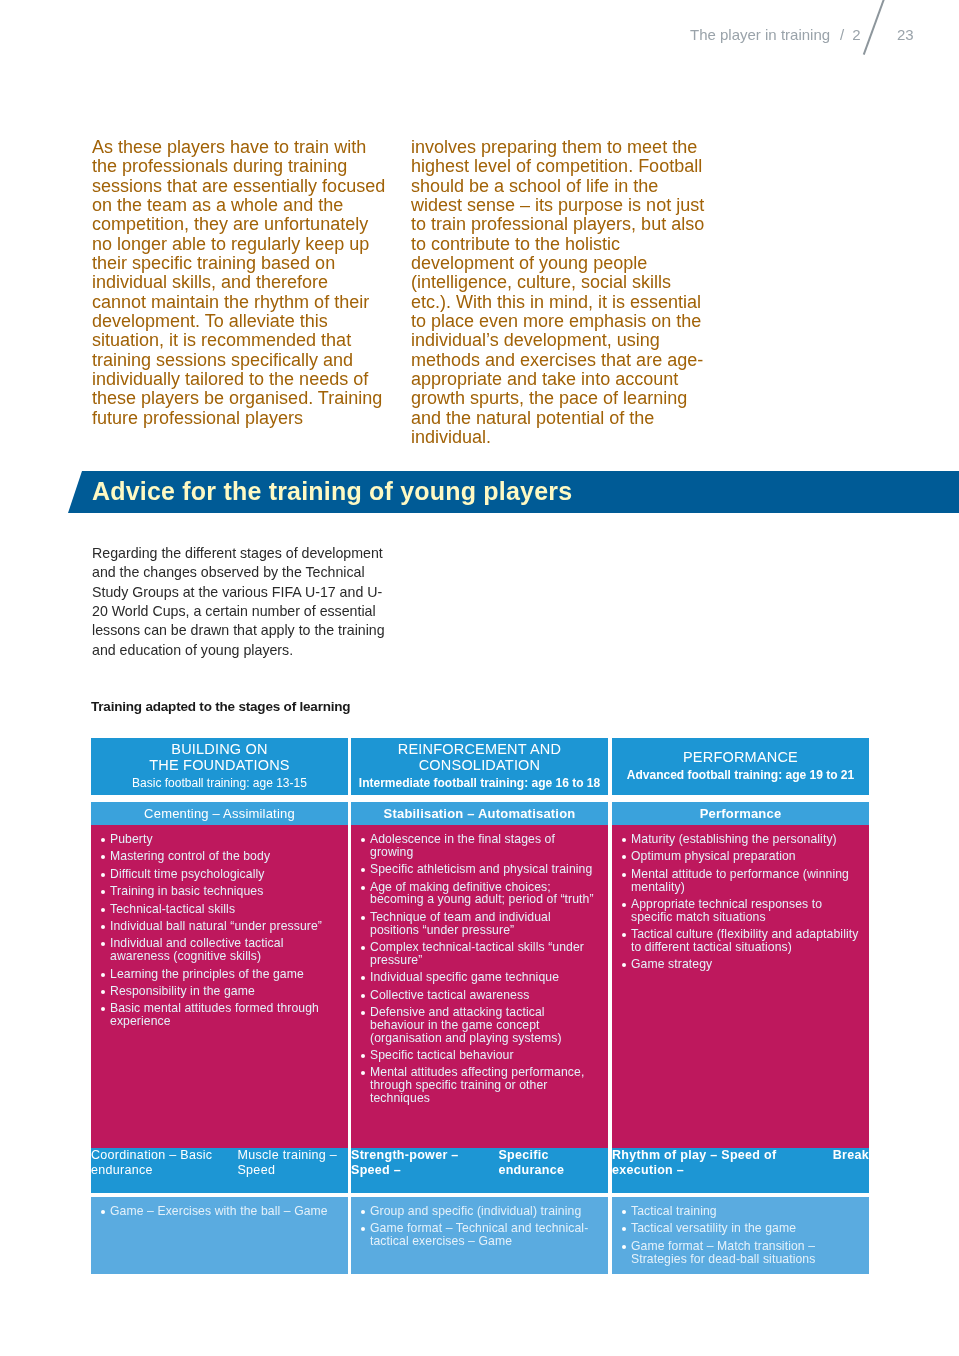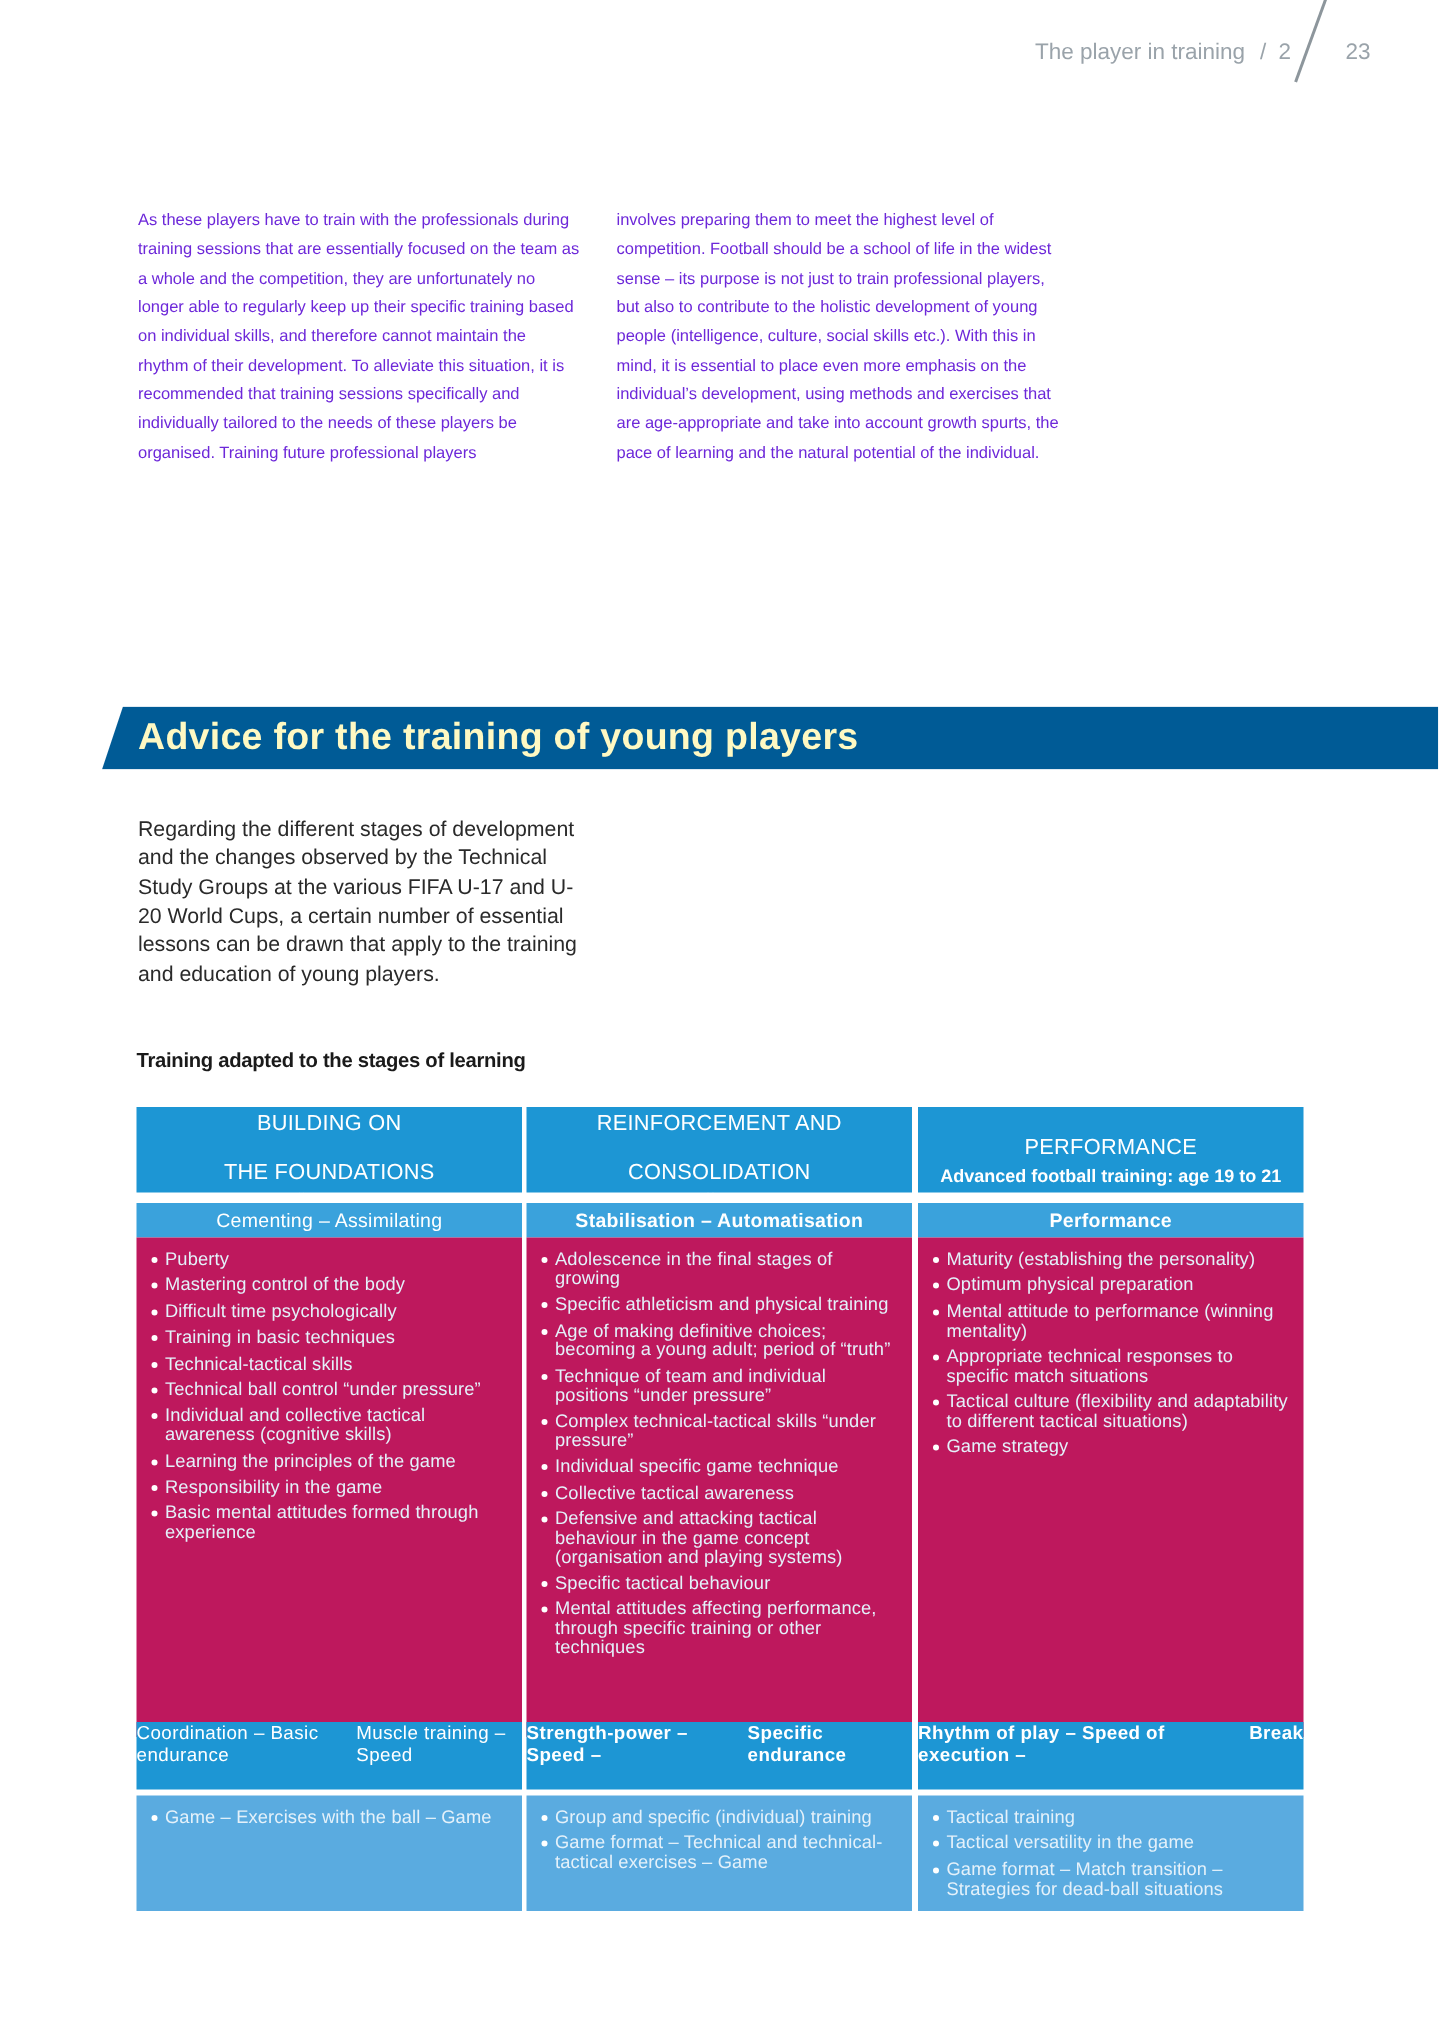--- a/index.html
+++ b/index.html
@@ -2,33 +2,33 @@
 <html><head>
 <meta charset="utf-8">
 <style>
   html, body { margin: 0; padding: 0; background: #ffffff; }
   body { width: 959px; height: 1356px; position: relative; overflow: hidden; font-family: "Liberation Sans", sans-serif; color: #222; }
   .header { position: absolute; top: 26px; left: 690px; font-size: 15px; color: #9aa3aa; white-space: nowrap; }
   .header .slash { margin: 0 8px 0 10px; }
   .header .chap { margin-right: 0; }
   .header-rule { position: absolute; left: 884px; top: -4px; width: 2px; height: 62px; background: #8d969c; transform: rotate(20deg); transform-origin: top left; }
   .header .pageno { position: absolute; left: 207px; top: 0; }
-  .col { position: absolute; font-size: 11px; line-height: 19.35px; color: #6d28d9; }
+  .col { position: absolute; font-size: 18px; line-height: 19.35px; color: #a16207; }
   .col1 { left: 92px; top: 138px; width: 295px; }
   .col2 { left: 411px; top: 138px; width: 300px; }
   .banner { position: absolute; left: 68px; top: 471px; width: 891px; height: 42px; background: #005b96; clip-path: polygon(14px 0, 100% 0, 100% 100%, 0 100%); }
   .banner-title { position: absolute; left: 24px; top: 6px; font-size: 25px; font-weight: bold; color: #fef9c3; letter-spacing: 0.2px; }
   .intro { position: absolute; left: 92px; top: 544px; width: 300px; font-size: 14.2px; line-height: 19.35px; color: #2a2a2a; }
   .subhead { position: absolute; left: 91px; top: 699px; font-size: 13.5px; font-weight: bold; color: #1a1a1a; letter-spacing: -0.2px; }
   .grid { position: absolute; left: 91px; top: 738px; width: 778px; }
   .gcol { position: absolute; top: 0; width: 257px; }
   .gcol.c0 { left: 0; } .gcol.c1 { left: 260px; } .gcol.c2 { left: 521px; }
   .cell { position: absolute; left: 0; width: 257px; box-sizing: border-box; color: #ffffff; }
   .head { top: 0; height: 57px; background: #1d96d4; text-align: center; display: flex; flex-direction: column; justify-content: center; }
-  .head .t { font-size: 14.5px; line-height: 15.5px; letter-spacing: 0.2px; margin-top: 17px; }
+  .head .t { font-size: 14.5px; line-height: 15.5px; letter-spacing: 0.2px; }
   .head .s { font-size: 12px; line-height: 15px; margin-top: 3px; }
   .c1 .head .s, .c2 .head .s { font-weight: bold; }
   .c2 .head .t { font-weight: normal; }
   .phase { top: 64px; height: 23px; background: #3aa2dc; text-align: center; font-size: 13px; line-height: 23px; letter-spacing: 0.2px; }
   .c1 .phase, .c2 .phase { font-weight: bold; }
   .body { top: 87px; height: 333px; background: #be185d; padding: 8px 10px 0 9px; }
   .foot { top: 410px; height: 45px; background: #1d96d4; text-align: left; font-size: 12.5px; line-height: 14.5px; display: flex; flex-direction: row; justify-content: center; letter-spacing: 0.3px; }
   .c1 .foot, .c2 .foot { font-weight: bold; }
   .body2 { top: 459px; height: 77px; background: #5aabe0; padding: 8px 10px 0 9px; }
   ul.bl { list-style: none; margin: 0; padding: 0; }
@@ -62,21 +62,21 @@
       <div class="s">Basic football training: age 13-15</div>
     </div>
     <div class="cell phase">Cementing – Assimilating</div>
     <div class="cell body">
       <ul class="bl">
         <li>Puberty</li>
         <li>Mastering control of the body</li>
         <li>Difficult time psychologically</li>
         <li>Training in basic techniques</li>
         <li>Technical-tactical skills</li>
-        <li>Technical ball control “under pressure”</li>
+        <li>Individual ball natural “under pressure”</li>
         <li>Individual and collective tactical awareness (cognitive skills)</li>
         <li>Learning the principles of the game</li>
         <li>Responsibility in the game</li>
         <li>Basic mental attitudes formed through experience</li>
       </ul>
     </div>
     <div class="cell foot">
       <div>Coordination – Basic endurance</div>
       <div>Muscle training – Speed</div>
     </div>

